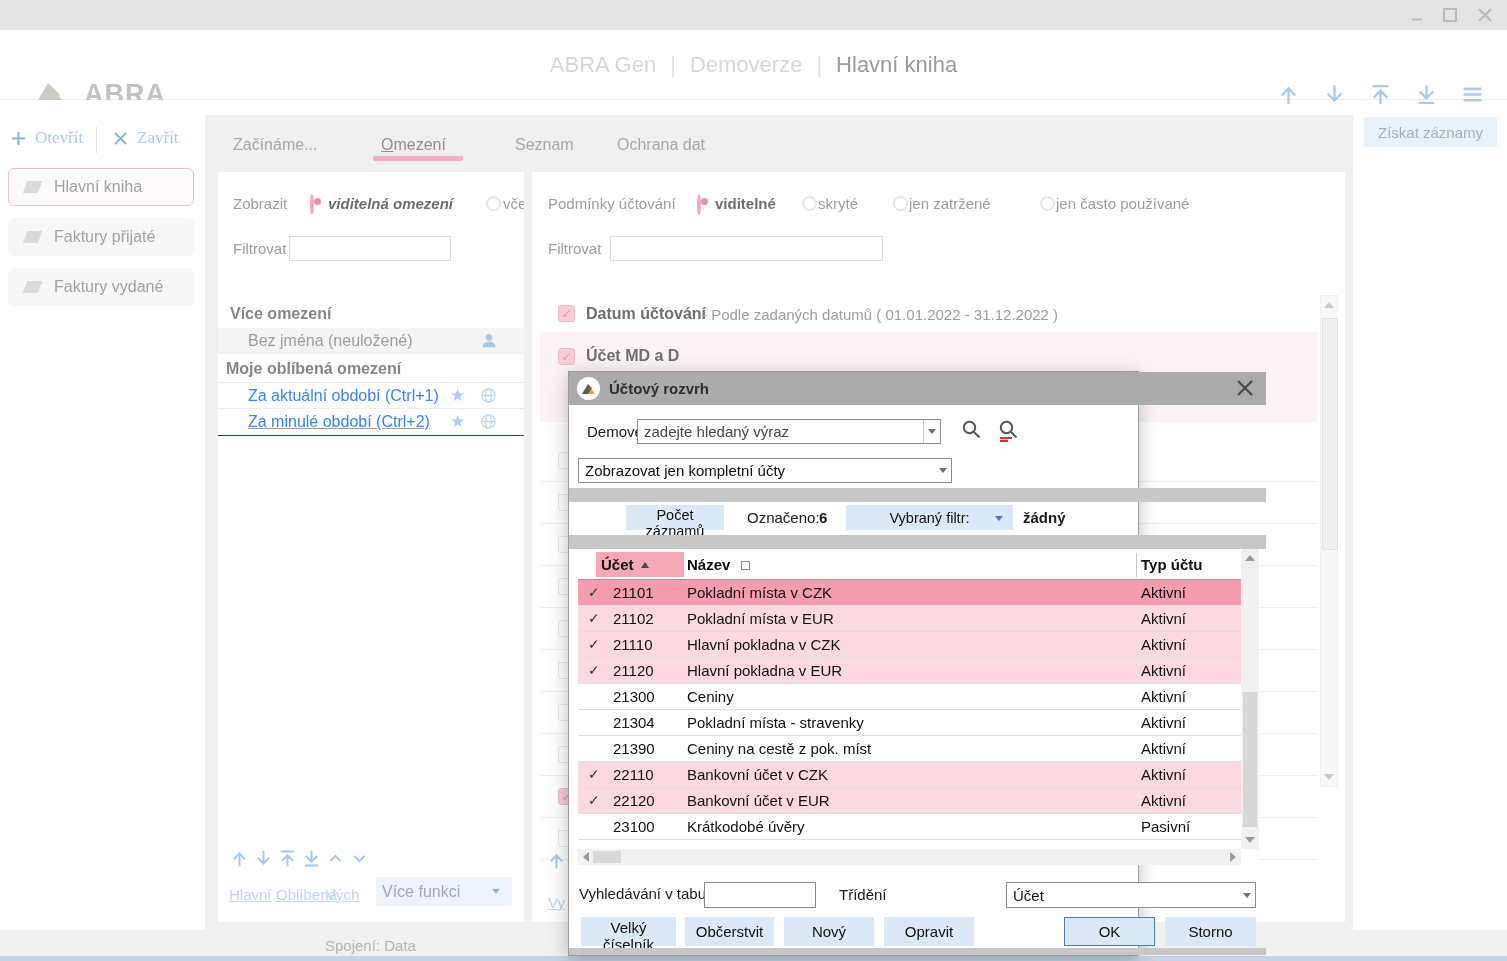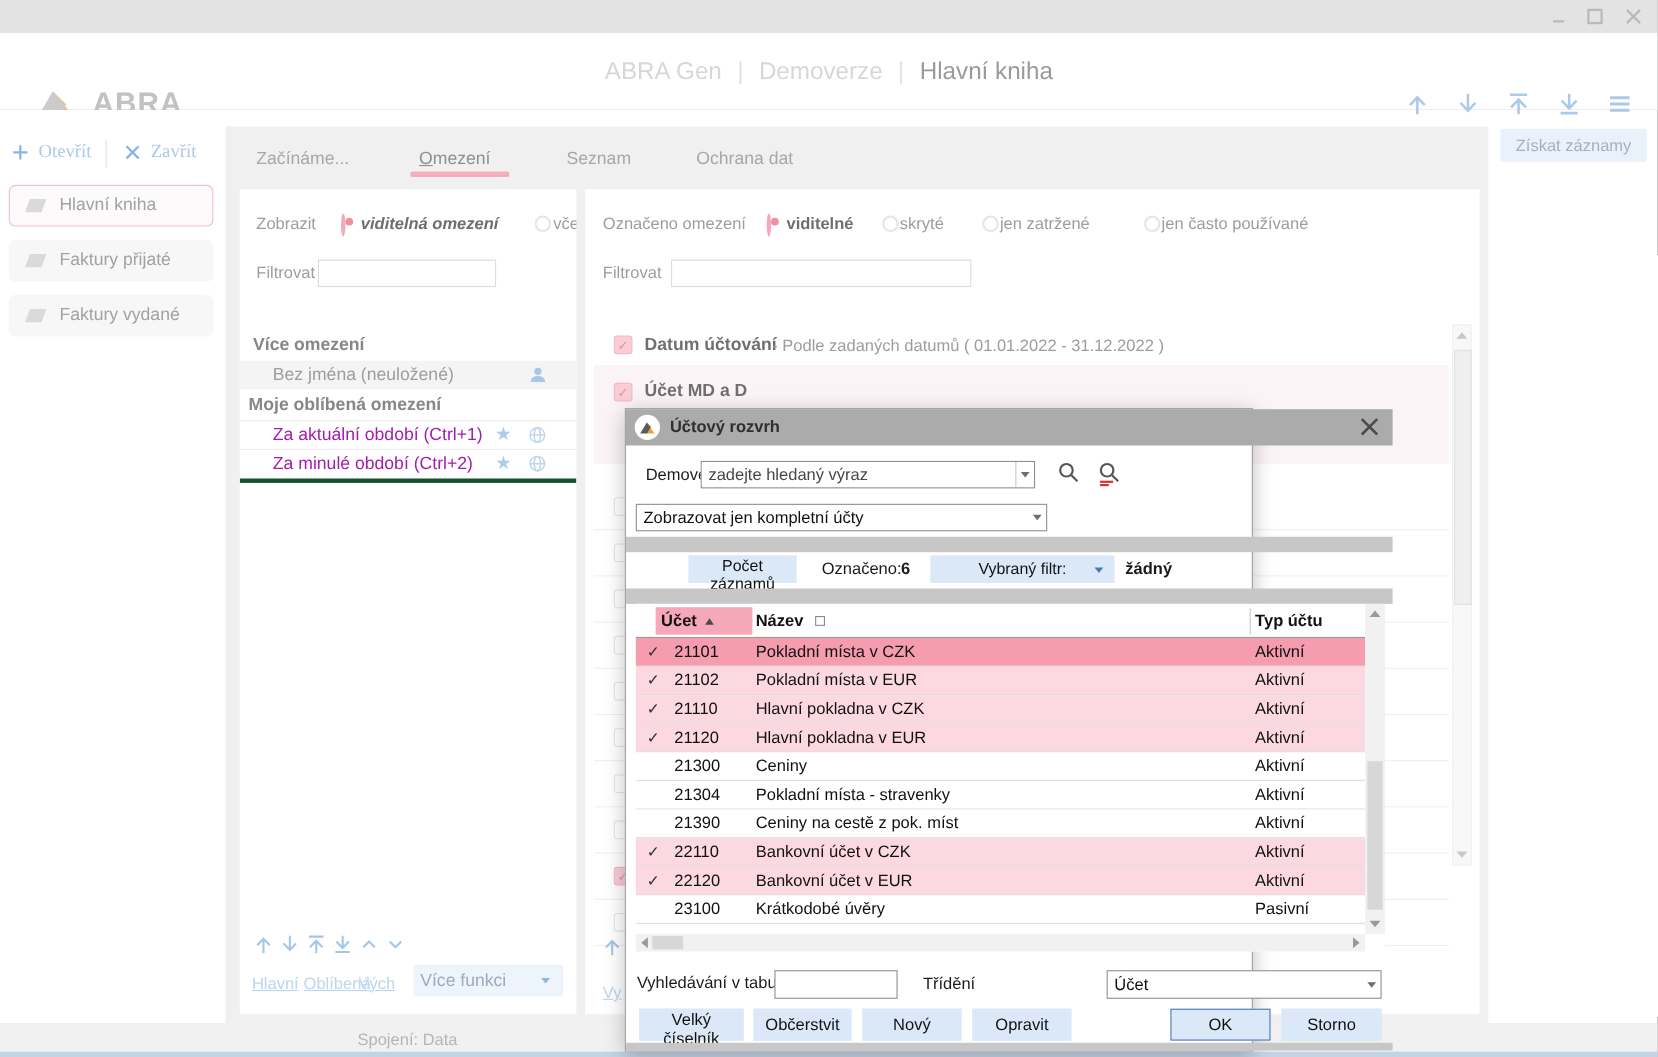--- a/index.html
+++ b/index.html
@@ -50,21 +50,21 @@
   .right-card{left:532px;top:172px;width:813px;height:750px;}
   .flabel{font-size:15px;color:#9d9d9d;}
   .finput{border:1px solid #dcdcdc;background:#fff;height:25px;box-sizing:border-box;font-family:inherit;font-size:14px;padding:0 5px;color:#666;}
   .radio{width:15px;height:15px;border-radius:50%;box-sizing:border-box;border:2px solid #e6e6e6;background:#fff;cursor:pointer;}
   .radio.sel{border:2px solid #f2a9ba;background:#fdf0f3;position:relative;}
   .radio.sel::after{content:"";position:absolute;left:2px;top:2px;width:7px;height:7px;border-radius:50%;background:#ee8fa2;}
   .rlabel{font-size:15px;color:#9d9d9d;cursor:pointer;}
   .rlabel.sel{font-weight:bold;color:#6e6e6e;}
   .sect-h{font-size:16px;font-weight:bold;color:#868686;}
   .lrow{position:absolute;left:0;width:306px;height:26px;display:flex;align-items:center;cursor:pointer;}
-  .lrow .lbl{font-size:16px;color:#a21caf;margin-left:30px;}
+  .lrow .lbl{font-size:16px;color:#3b82f6;margin-left:30px;}
   .lrow.selrow{background:#f4f4f4;}
   .lrow .lbl.dim{color:#9d9d9d;}
   .star{position:absolute;left:232px;top:2px;color:#aecdee;font-size:17px;}
   .rowline{border-top:1px solid #ededed;}
   .blue-arrows{display:flex;gap:3px;color:#a3c6e9;}
   .blue-arrows .ic,.ua .ic{width:21px;height:21px;cursor:pointer;}
   .ua{color:#a3c6e9;}
   .link{font-size:15px;color:#bdd5ef;text-decoration:underline;cursor:pointer;}
   .more-btn{left:158px;top:705px;width:136px;height:29px;background:#eef4fc;border:none;border-radius:2px;
     font-family:inherit;font-size:16px;color:#9cabbc;cursor:pointer;position:absolute;text-align:left;}
@@ -241,21 +241,21 @@
     <div class="side-item" style="top:168px;">
       <span class="pgram"></span>
       <span class="lbl">Faktury vydané</span>
     </div>
   </div>
 
   <div class="abs mainbg">
     <span class="tab" style="left:28px;">Začínáme...</span>
     <span class="tab active" style="left:176px;">Omezení</span>
     <span class="tab" style="left:310px;">Seznam</span>
-    <span class="tab" style="left:428px;">Ochrana dat</span>
+    <span class="tab" style="left:412px;">Ochrana dat</span>
     <div class="abs tab-underline"></div>
   </div>
 
   <div class="abs card left-card">
     <span class="abs flabel" style="left:15px;top:23px;">Zobrazit</span>
     <span class="abs radio sel" style="left:92px;top:24px;"></span>
     <span class="abs rlabel sel" style="left:110px;top:23px;font-style:italic;">viditelná omezení</span>
     <span class="abs radio" style="left:268px;top:24px;"></span>
     <span class="abs rlabel" style="left:285px;top:23px;white-space:nowrap;">včetn</span>
 
@@ -277,21 +277,21 @@
       <span class="lbl">Za aktuální období (Ctrl+1)</span>
       <span class="star">★</span>
       <span class="abs" style="left:262px;top:4px;width:17px;height:17px;color:#bdd6f0;">
         <svg viewBox="0 0 18 18" fill="none" stroke="currentColor" stroke-width="1.4">
             <circle cx="9" cy="9" r="7"></circle>
             <ellipse cx="9" cy="9" rx="3" ry="7"></ellipse>
             <path d="M2 9h14"></path>
           </svg>
         </span>
     </div>
-    <div class="lrow rowline" style="top:236px;border-bottom:4px solid #14532d;">
+    <div class="lrow rowline" style="top:236px;border-bottom:1px solid #14532d;text-decoration:underline;">
       <span class="lbl">Za minulé období (Ctrl+2)</span>
       <span class="star">★</span>
       <span class="abs" style="left:262px;top:4px;width:17px;height:17px;color:#bdd6f0;">
         <svg viewBox="0 0 18 18" fill="none" stroke="currentColor" stroke-width="1.4">
             <circle cx="9" cy="9" r="7"></circle>
             <ellipse cx="9" cy="9" rx="3" ry="7"></ellipse>
             <path d="M2 9h14"></path>
           </svg>
         </span>
     </div>
@@ -331,21 +331,21 @@
     <span class="abs link" style="left:11px;top:714px;">Hlavní</span>
     <span class="abs link" style="left:58px;top:714px;">Oblíbená</span>
     <span class="abs link" style="left:108px;top:714px;">Vých</span>
     <button class="more-btn">
       <span>Více funkci</span>
       <span class="caret blue" style="position:absolute;right:12px;top:12px;"></span>
     </button>
   </div>
 
   <div class="abs card right-card">
-    <span class="abs flabel" style="left:16px;top:23px;">Označeno omezení</span>
+    <span class="abs flabel" style="left:16px;top:23px;">Podmínky účtování</span>
     <span class="abs radio sel" style="left:165px;top:24px;"></span>
     <span class="abs rlabel sel" style="left:183px;top:23px;">viditelné</span>
     <span class="abs radio" style="left:270px;top:24px;"></span>
     <span class="abs rlabel" style="left:286px;top:23px;">skryté</span>
     <span class="abs radio" style="left:361px;top:24px;"></span>
     <span class="abs rlabel" style="left:377px;top:23px;">jen zatržené</span>
     <span class="abs radio" style="left:508px;top:24px;"></span>
     <span class="abs rlabel" style="left:524px;top:23px;">jen často používané</span>
 
     <span class="abs flabel" style="left:16px;top:68px;">Filtrovat</span>

